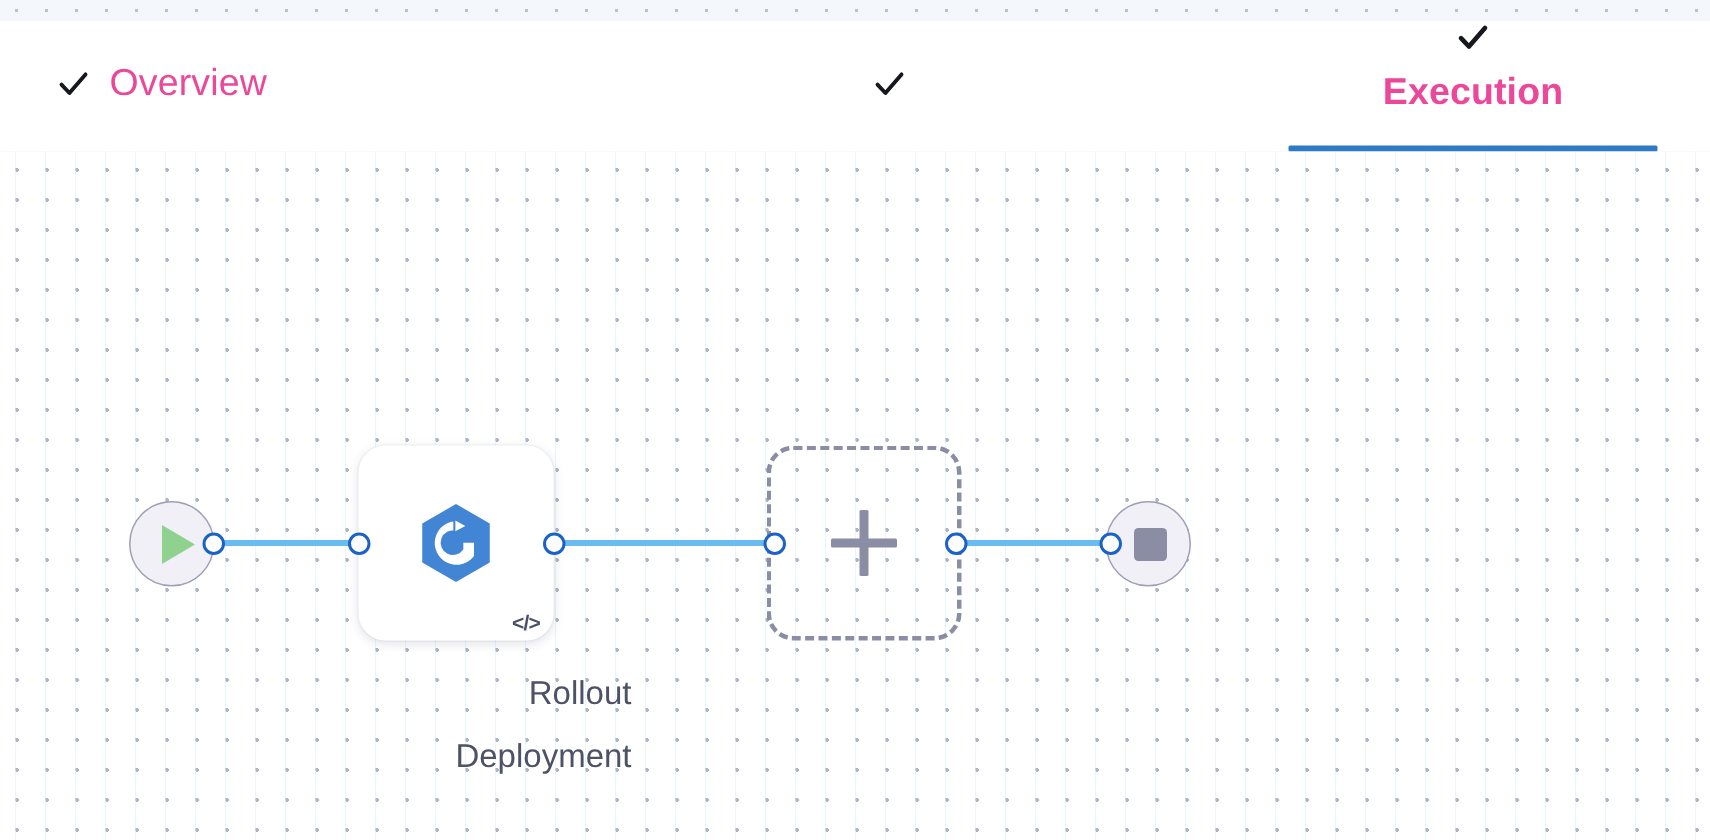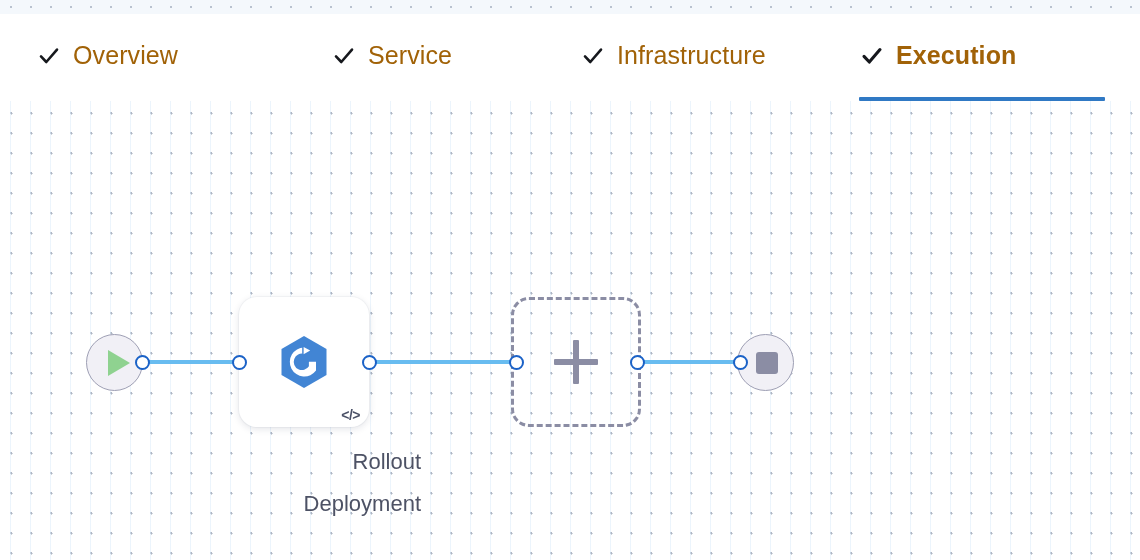--- a/index.html
+++ b/index.html
@@ -58,40 +58,40 @@
     display: inline-block;
     width: 22px;
     height: 22px;
     position: relative;
     flex: none;
   }
   .tab .check svg { display:block; }
   .tab .tab-label {
     font-size: 25px;
     line-height: 1;
-    color: #a16207;
+    color: #ec4899;
     letter-spacing: 0.1px;
     white-space: nowrap;
   }
   .tab.active .tab-label { font-weight: 700; }
   .tab .underline {
     position: absolute;
     left: 0; right: 0;
     bottom: -4px;
     height: 4px;
     background: #3079c4;
     display: none;
     border-radius: 1px;
   }
   .tab.active .underline { display: block; }
 
   #tab-0 { left: 36px;  }
   #tab-1 { left: 331px; }
   #tab-2 { left: 580px; }
-  #tab-3 { left: 859px; width: 242px; }
+  #tab-3 { left: 859px; width: 242px; flex-direction: column; }
 
   
   .canvas {
     position: absolute;
     left: 0; top: 101px;
     width: 1140px;
     height: 459px;
     background-color: #ffffff;
     background-image:
       linear-gradient(to right, rgba(221,236,250,0.55) 1px, transparent 1px),
@@ -226,37 +226,27 @@
     <div class="tab" id="tab-0">
       <span class="check">
         <svg width="22" height="22" viewBox="0 0 22 22">
           <path d="M3 11.4 L8.3 17 L19 4.6" fill="none" stroke="#16181d" stroke-width="2.6" stroke-linecap="round" stroke-linejoin="round"></path>
         </svg>
       </span>
       <span class="tab-label">Overview</span>
 
     </div>
 
-    <div class="tab" id="tab-1">
-      <span class="check">
-        <svg width="22" height="22" viewBox="0 0 22 22">
-          <path d="M3 11.4 L8.3 17 L19 4.6" fill="none" stroke="#16181d" stroke-width="2.6" stroke-linecap="round" stroke-linejoin="round"></path>
-        </svg>
-      </span>
-      <span class="tab-label">Service</span>
-
-    </div>
 
     <div class="tab" id="tab-2">
       <span class="check">
         <svg width="22" height="22" viewBox="0 0 22 22">
           <path d="M3 11.4 L8.3 17 L19 4.6" fill="none" stroke="#16181d" stroke-width="2.6" stroke-linecap="round" stroke-linejoin="round"></path>
         </svg>
       </span>
-      <span class="tab-label">Infrastructure</span>
 
     </div>
 
     <div class="tab active" id="tab-3">
       <span class="check">
         <svg width="22" height="22" viewBox="0 0 22 22">
           <path d="M3 11.4 L8.3 17 L19 4.6" fill="none" stroke="#16181d" stroke-width="3.1" stroke-linecap="round" stroke-linejoin="round"></path>
         </svg>
       </span>
       <span class="tab-label">Execution</span>

